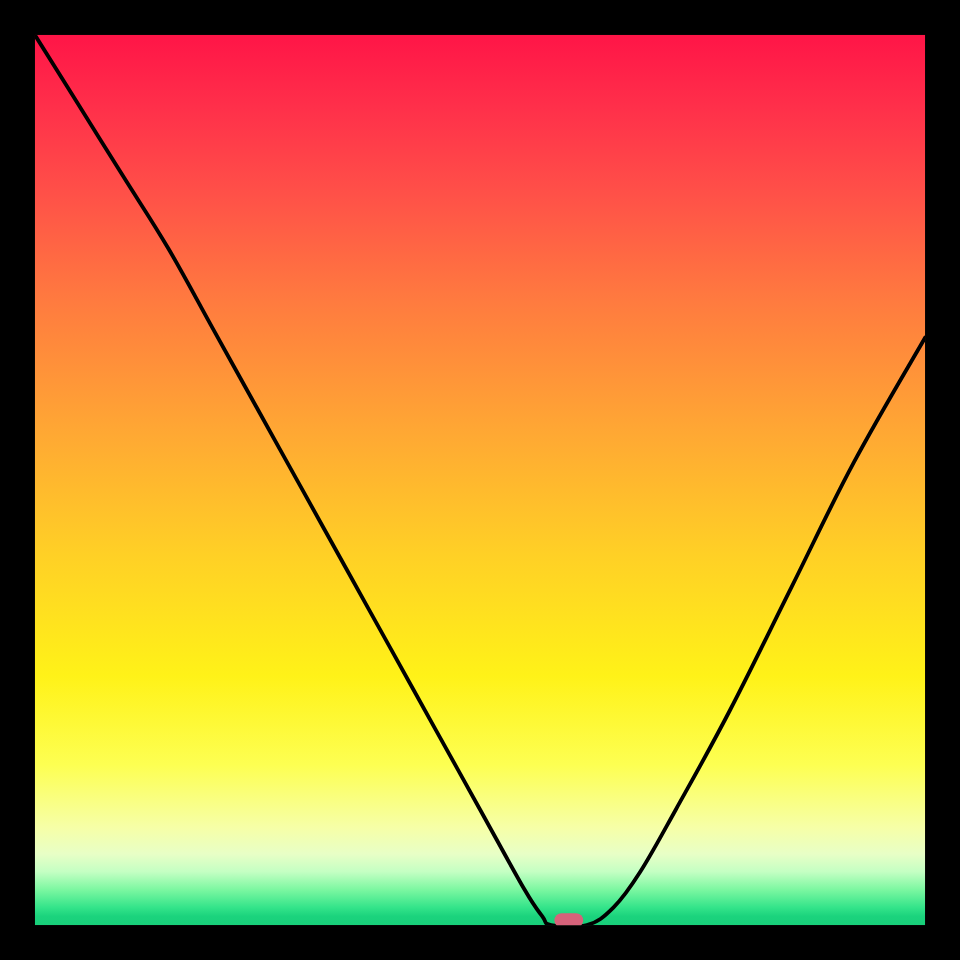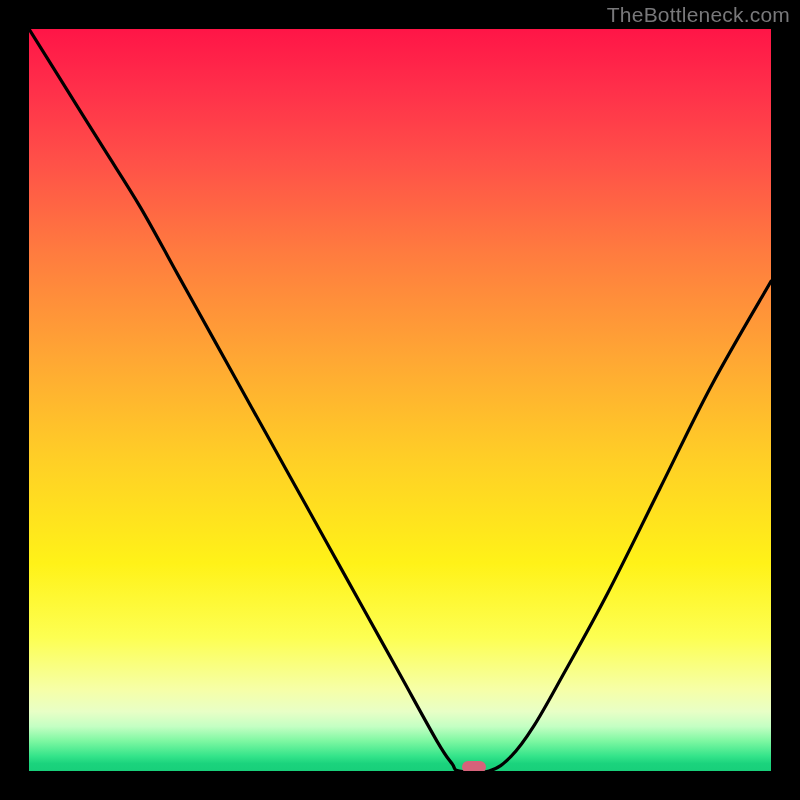--- a/index.html
+++ b/index.html
@@ -82,14 +82,13 @@
   <div class="plot">
     <div class="grad"></div>
 
     <svg class="curve" viewBox="0 0 742 742" preserveAspectRatio="none">
       <path id="curve-path" fill="none" stroke="#000" stroke-width="3.2" stroke-linecap="round" stroke-linejoin="round" d="M 0 0 C 6.678 10.684800000000003, 23.744 37.99040000000001, 37.1 59.360000000000014 C 50.456 80.72960000000002, 60.84400000000001 97.35040000000002, 74.2 118.72000000000003 C 87.556 140.08960000000002, 97.944 155.37480000000005, 111.3 178.08000000000004 C 124.65599999999999 200.78520000000003, 135.044 220.81919999999997, 148.4 244.85999999999996 C 161.756 268.90079999999995, 172.144 287.59920000000005, 185.5 311.64000000000004 C 198.856 335.68080000000003, 209.244 354.3792, 222.6 378.42 C 235.956 402.4608, 246.344 421.1592, 259.7 445.2 C 273.056 469.2408, 283.444 487.9392, 296.8 511.98 C 310.156 536.0208, 320.54400000000004 554.7192, 333.90000000000003 578.76 C 347.25600000000003 602.8008, 357.644 621.4992, 371 645.54 C 384.356 669.5808, 398.7508 696.2928, 408.1 712.32 C 417.4492 728.3472, 418.93319999999994 729.2376, 422.93999999999994 734.58 C 426.94679999999994 739.9224, 423.68199999999996 740.6644, 430.35999999999996 742 C 437.03799999999995 743.3356, 450.6908 744.6712, 460.04 742 C 469.3892 739.3288, 474.2864 735.1736, 482.3 727.16 C 490.3136 719.1464, 495.21080000000006 712.1716, 504.56000000000006 697.48 C 513.9092 682.7884, 520.884 669.5808, 534.24 645.54 C 547.596 621.4992, 561.3972 597.3100000000001, 578.76 563.9200000000001 C 596.1228 530.5300000000001, 612.0015999999999 497.43680000000006, 630.6999999999999 460.04 C 649.3983999999999 422.6432, 662.606 393.55679999999995, 682.64 356.15999999999997 C 702.674 318.7632, 731.3152 270.97839999999997, 742 252.27999999999997"></path>
     </svg>
 
     <div class="marker" id="optimal-marker" style="left: 433.328px; top: 732.064px; width: 23.744px; height: 11.872px;"></div>
   </div>
 
-  <div class="watermark">TheBottleneck.com</div>
 </div>
 
 </body></html>

